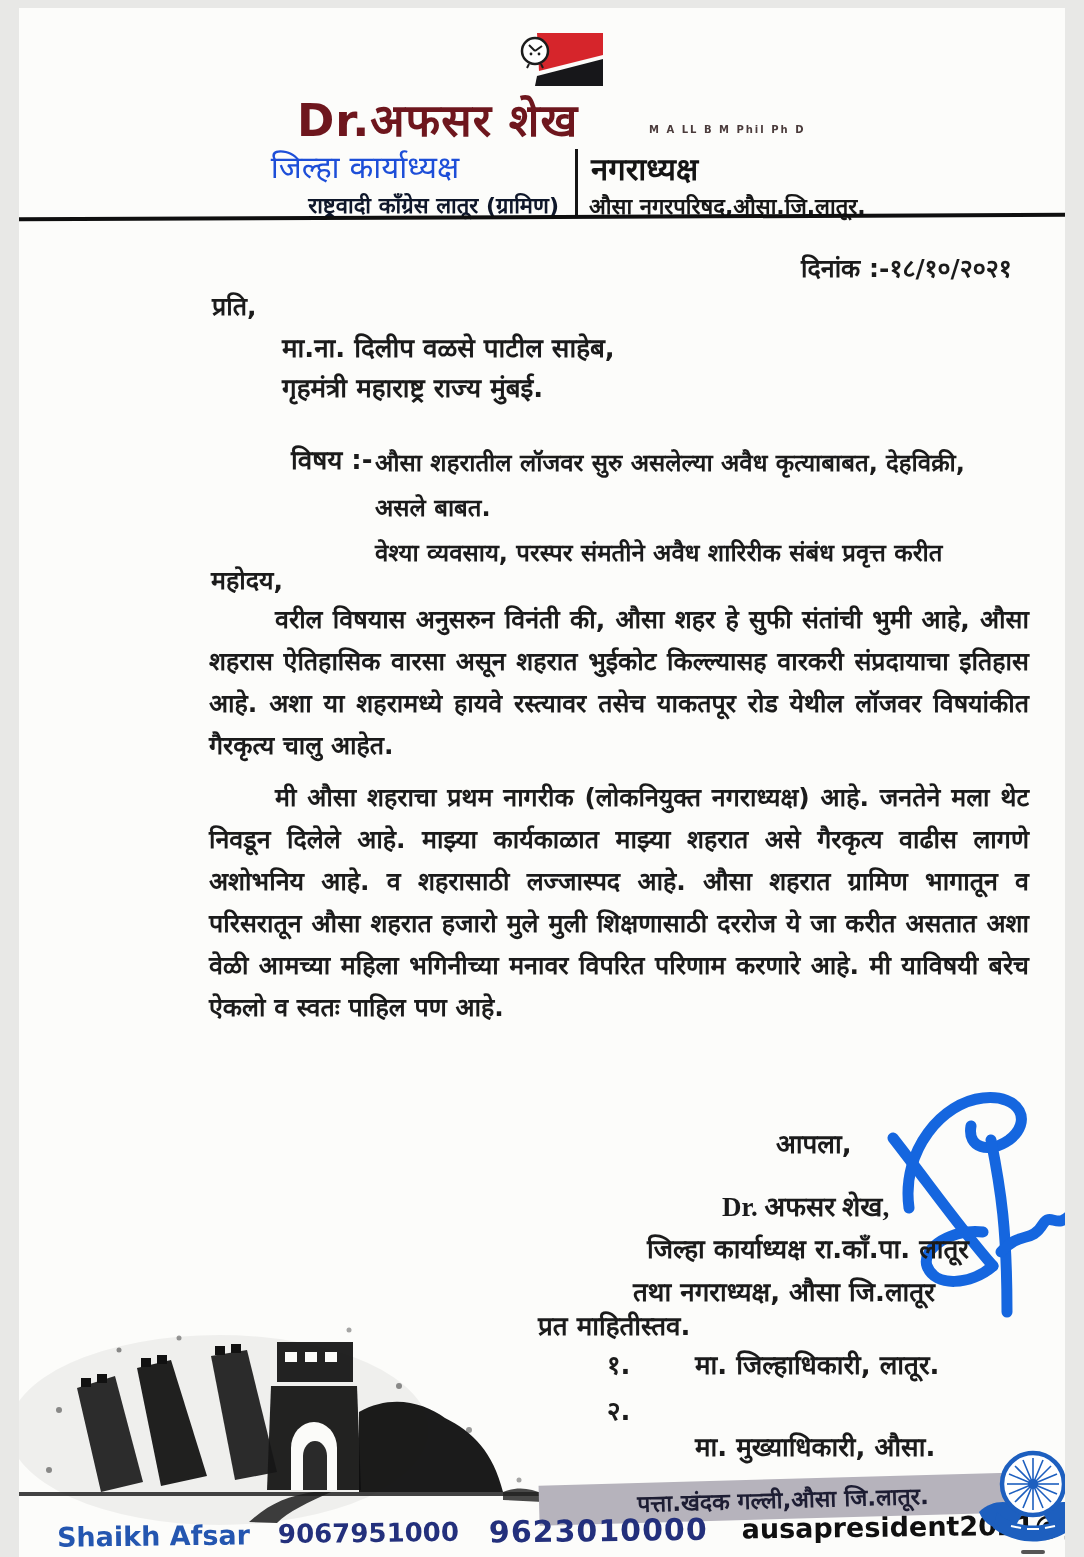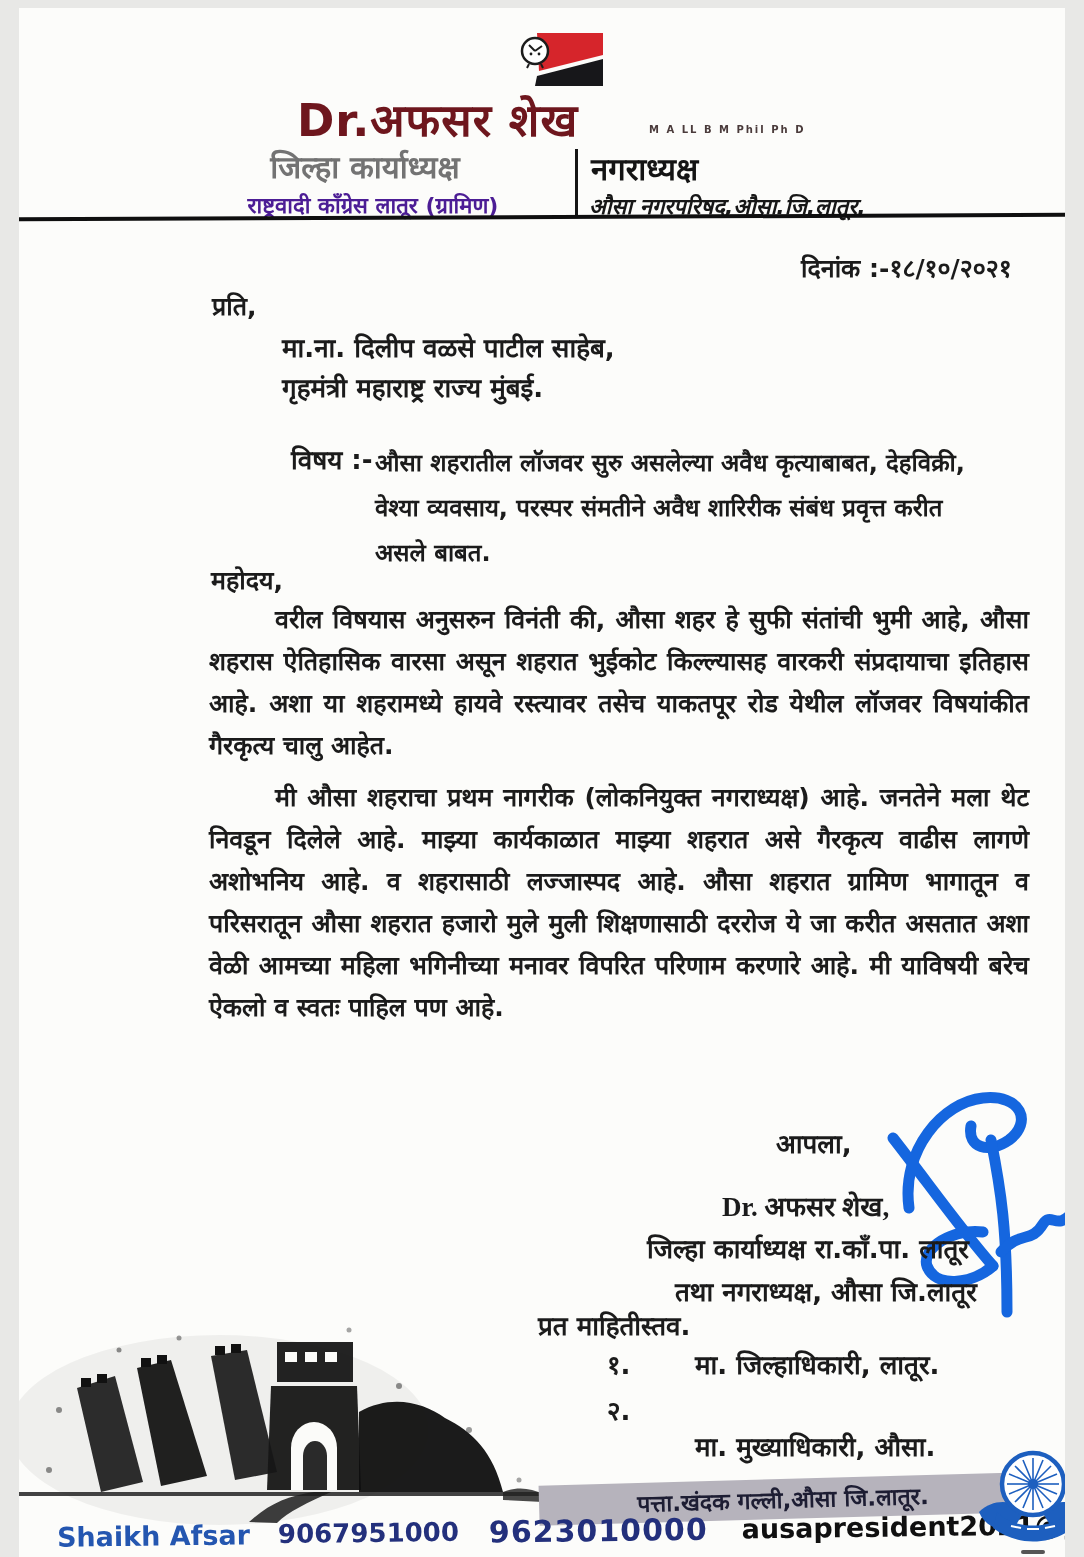--- a/index.html
+++ b/index.html
@@ -17,42 +17,42 @@
   .brand-name{
     left:278px;top:80px;
     font-size:45px;font-weight:700;color:#6e161d;
     letter-spacing:1px;white-space:nowrap;
   }
   .credentials{
     left:630px;top:116px;
     font-size:10px;font-weight:700;color:#4a3b3b;letter-spacing:2px;white-space:nowrap;text-align:center;
   }
   .ht-left{left:196px;top:137px;width:300px;text-align:center;
-    font-size:31px;font-weight:700;color:#737373;white-space:nowrap;}
+    font-size:31px;font-weight:400;color:#1d4ed8;white-space:nowrap;}
   .ht-right{left:572px;top:139px;font-size:31px;font-weight:800;color:#141414;white-space:nowrap;}
-  .hs-left{left:168px;top:181px;width:372px;text-align:center;
-    font-size:22px;font-weight:800;color:#4c1d95;white-space:nowrap;}
-  .hs-right{left:570px;top:182px;font-size:22px;font-weight:800;color:#171717;white-space:nowrap;font-style:italic;}
+  .hs-left{left:168px;top:181px;width:372px;text-align:right;
+    font-size:22px;font-weight:800;color:#0f172a;white-space:nowrap;}
+  .hs-right{left:570px;top:182px;font-size:22px;font-weight:800;color:#171717;white-space:nowrap;}
   .v-divider{left:556px;top:141px;width:3px;height:66px;background:#151515;}
   .top-rule{left:-8px;top:207px;width:1102px;height:4px;background:#0f0f0f;transform:rotate(-0.25deg);border-radius:2px;}
   
   .date-line{left:782px;top:242px;font-size:25px;font-weight:700;white-space:nowrap;}
   .to-label{left:193px;top:280px;font-size:25px;font-weight:700;}
   .to-1{left:263px;top:321px;font-size:26px;font-weight:700;white-space:nowrap;}
   .to-2{left:263px;top:361px;font-size:26px;font-weight:700;white-space:nowrap;}
   .subj-label{left:272px;top:433px;font-size:26px;font-weight:800;white-space:nowrap;}
   .subj-lines{left:356px;top:433px;width:660px;font-size:24px;font-weight:800;line-height:45px;}
   .salutation{left:192px;top:554px;font-size:25px;font-weight:700;}
   .body-col{left:190px;top:591px;width:820px;font-size:25px;font-weight:600;line-height:42px;text-align:justify;}
   .body-col p{margin:0 0 10px 0;text-indent:66px;}
   .closing{left:757px;top:1117px;font-size:26px;font-weight:700;}
   .signature-svg{left:852px;top:1072px;}
   .signer-name{left:703px;top:1179px;font-size:27px;font-weight:700;white-space:nowrap;font-family:Liberation Serif, serif;}
   .signer-t1{left:628px;top:1222px;font-size:26px;font-weight:700;white-space:nowrap;}
-  .signer-t2{left:656px;top:1265px;font-size:26px;font-weight:700;white-space:nowrap;}
+  .signer-t2{left:614px;top:1265px;font-size:26px;font-weight:700;white-space:nowrap;}
   .cc-head{left:519px;top:1299px;font-size:26px;font-weight:700;white-space:nowrap;}
   .cc-num-1{left:588px;top:1338px;font-size:26px;font-weight:700;}
   .cc-txt-1{left:676px;top:1338px;font-size:26px;font-weight:700;white-space:nowrap;}
   .cc-num-2{left:588px;top:1384px;font-size:26px;font-weight:700;}
   .cc-txt-2{left:676px;top:1420px;font-size:26px;font-weight:700;white-space:nowrap;}
   
   .fort-svg{left:0;top:1282px;}
   .addr-banner{
     left:520px;top:1471px;width:488px;height:40px;
     background:#b6b3bc;transform:rotate(-1.6deg);
@@ -101,22 +101,22 @@
 
   <div class="abs date-line">दिनांक :-१८/१०/२०२१</div>
 
   <div class="abs to-label">प्रति,</div>
   <div class="abs to-1">मा.ना. दिलीप वळसे पाटील साहेब,</div>
   <div class="abs to-2">गृहमंत्री महाराष्ट्र राज्य मुंबई.</div>
 
   <div class="abs subj-label">विषय :-</div>
   <div class="abs subj-lines">
     <div>औसा शहरातील लॉजवर सुरु असलेल्या अवैध कृत्याबाबत, देहविक्री,</div>
+    <div>असले बाबत.</div>
     <div>वेश्या व्यवसाय, परस्पर संमतीने अवैध शारिरीक संबंध प्रवृत्त करीत</div>
-    <div>असले बाबत.</div>
   </div>
 
   <div class="abs salutation">महोदय,</div>
   <div class="abs body-col">
     <p>वरील विषयास अनुसरुन विनंती की, औसा शहर हे सुफी संतांची भुमी आहे, औसा शहरास ऐतिहासिक वारसा असून शहरात भुईकोट किल्ल्यासह वारकरी संप्रदायाचा इतिहास आहे. अशा या शहरामध्ये हायवे रस्त्यावर तसेच याकतपूर रोड येथील लॉजवर विषयांकीत गैरकृत्य चालु आहेत.</p>
     <p>मी औसा शहराचा प्रथम नागरीक (लोकनियुक्त नगराध्यक्ष) आहे. जनतेने मला थेट निवडून दिलेले आहे. माझ्या कार्यकाळात माझ्या शहरात असे गैरकृत्य वाढीस लागणे अशोभनिय आहे. व शहरासाठी लज्जास्पद आहे. औसा शहरात ग्रामिण भागातून व परिसरातून औसा शहरात हजारो मुले मुली शिक्षणासाठी दररोज ये जा करीत असतात अशा वेळी आमच्या महिला भगिनीच्या मनावर विपरित परिणाम करणारे आहे. मी याविषयी बरेच ऐकलो  व स्वतः पाहिल पण आहे.</p>
   </div>
 
   <div class="abs closing">आपला,</div>
 

